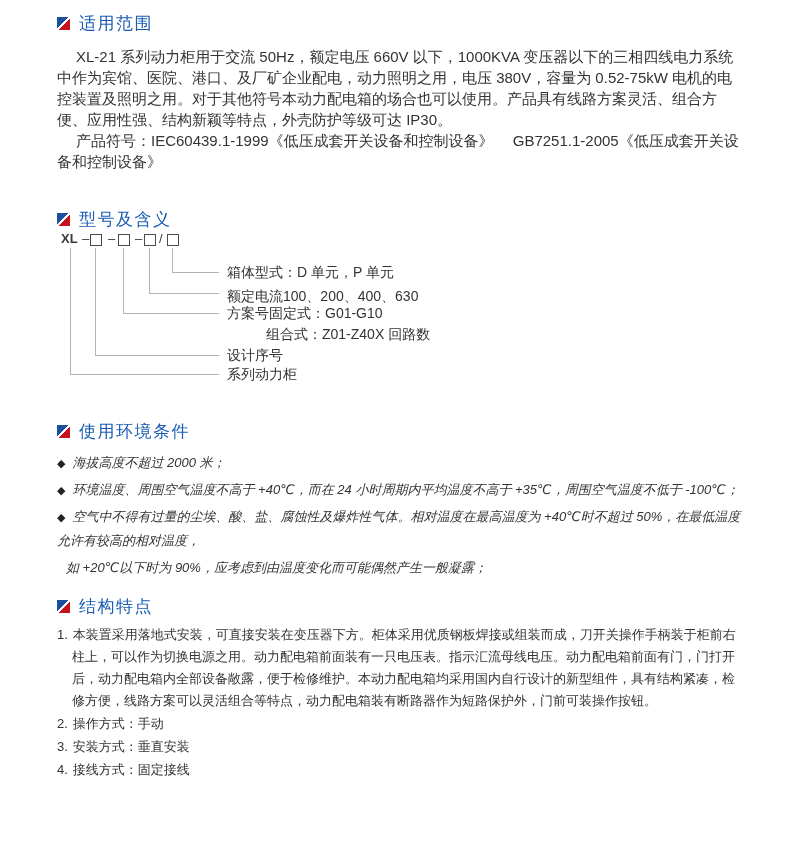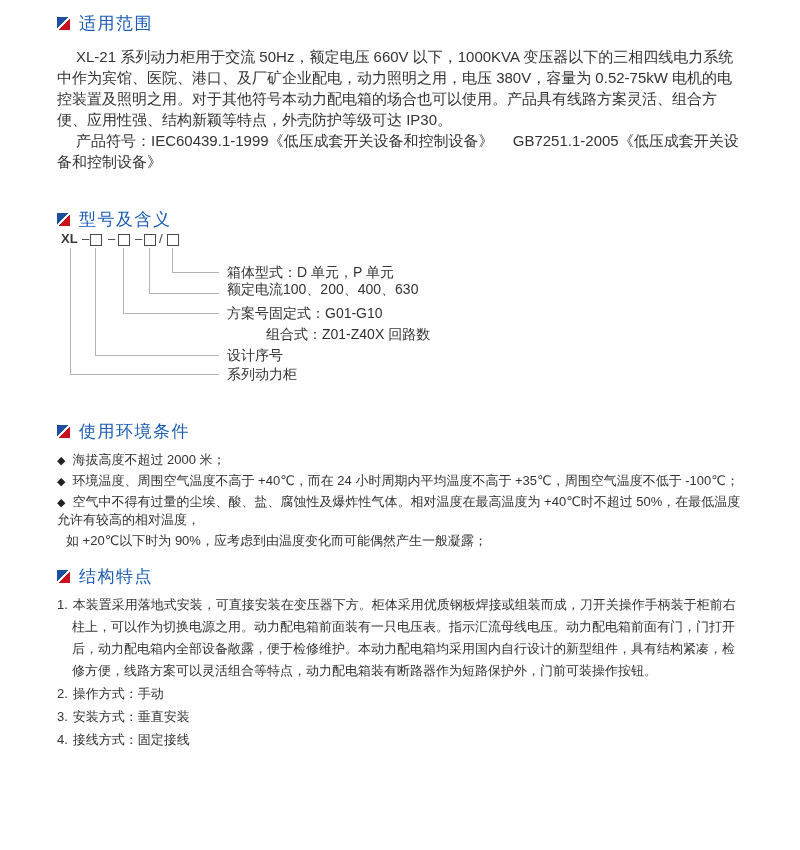--- a/index.html
+++ b/index.html
@@ -31,21 +31,21 @@
   
   .diagram{position:relative;height:160px;font-size:13px;color:#3a3a3a;}
   .dg{position:absolute;}
   .fbox{width:10px;height:10px;border:1px solid #4a4a4a;background:#fff;}
   .vline{width:1px;background:#b3b3b3;}
   .hline{height:1px;background:#b3b3b3;}
   .dlabel{font-size:14px;color:#333;white-space:nowrap;line-height:20px;}
 
   
   .bullets{margin-top:9px;}
-  .bullet{font-size:13px;line-height:18px;margin-bottom:3px;color:#333;}
+  .bullet{font-size:13px;line-height:24px;margin-bottom:3px;color:#333;font-style:italic;}
   .bullet .mk{font-size:11px;margin-right:7px;color:#222;}
   .bullet.cont{padding-left:9px;}
 
   
   .items{margin-top:7px;}
   .sitem{font-size:13px;line-height:22px;padding-left:15px;text-indent:-15px;color:#333;margin-bottom:1px;}
   .sitem .num{margin-right:5px;}
 </style>
 </head>
 <body>
@@ -85,21 +85,21 @@
       <div class="dg vline" style="left:92px;top:18px;height:45px;"></div>
       <div class="dg vline" style="left:115px;top:18px;height:24px;"></div>
 
       <div class="dg hline" style="left:115px;top:42px;width:47px;"></div>
       <div class="dg hline" style="left:92px;top:63px;width:70px;"></div>
       <div class="dg hline" style="left:66px;top:83px;width:96px;"></div>
       <div class="dg hline" style="left:38px;top:125px;width:124px;"></div>
       <div class="dg hline" style="left:13px;top:144px;width:149px;"></div>
 
       <span class="dg dlabel" style="left:170px;top:32px;">箱体型式：D 单元，P 单元</span>
-      <span class="dg dlabel" style="left:170px;top:49px;">额定电流100、200、400、630</span>
+      <span class="dg dlabel" style="left:170px;top:56px;">额定电流100、200、400、630</span>
       <span class="dg dlabel" style="left:170px;top:73px;">方案号固定式：G01-G10</span>
       <span class="dg dlabel" style="left:209px;top:94px;">组合式：Z01-Z40X 回路数</span>
       <span class="dg dlabel" style="left:170px;top:115px;">设计序号</span>
       <span class="dg dlabel" style="left:170px;top:134px;">系列动力柜</span>
     </div>
   </section>
 
   <section id="sec-env">
     <div class="sec-head">
       <span class="sec-icon"></span>

